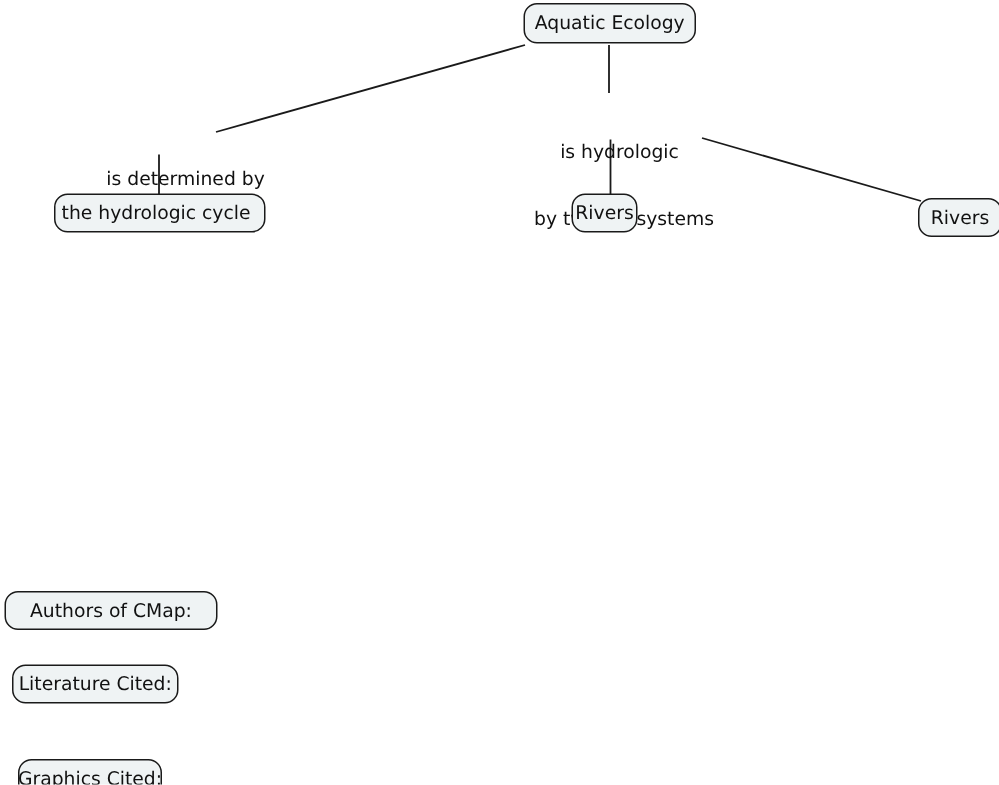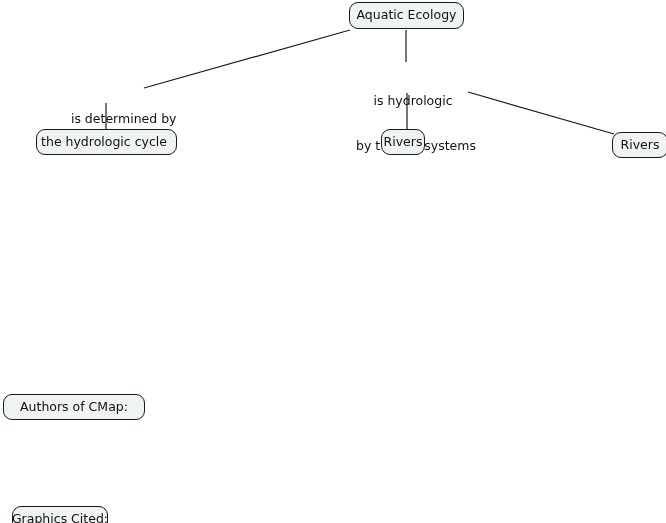--- a/index.html
+++ b/index.html
@@ -95,18 +95,21 @@
   </div>
 
   <div class="node" style="left:612px; top:132px; width:56px; height:26px;">
     <span>Rivers</span>
   </div>
 
   <div class="node" style="left:3px; top:394px; width:142px; height:26px;">
     <span>Authors of CMap:</span>
   </div>
 
+  <div class="node" style="left:8px; top:443px; width:111px; height:26px;">
+    <span>Literature Cited:</span>
+  </div>
 
   <div class="node" style="left:12px; top:506px; width:96px; height:26px;">
     <span>Graphics Cited:</span>
   </div>
 
 </div>
 
 </body></html>

